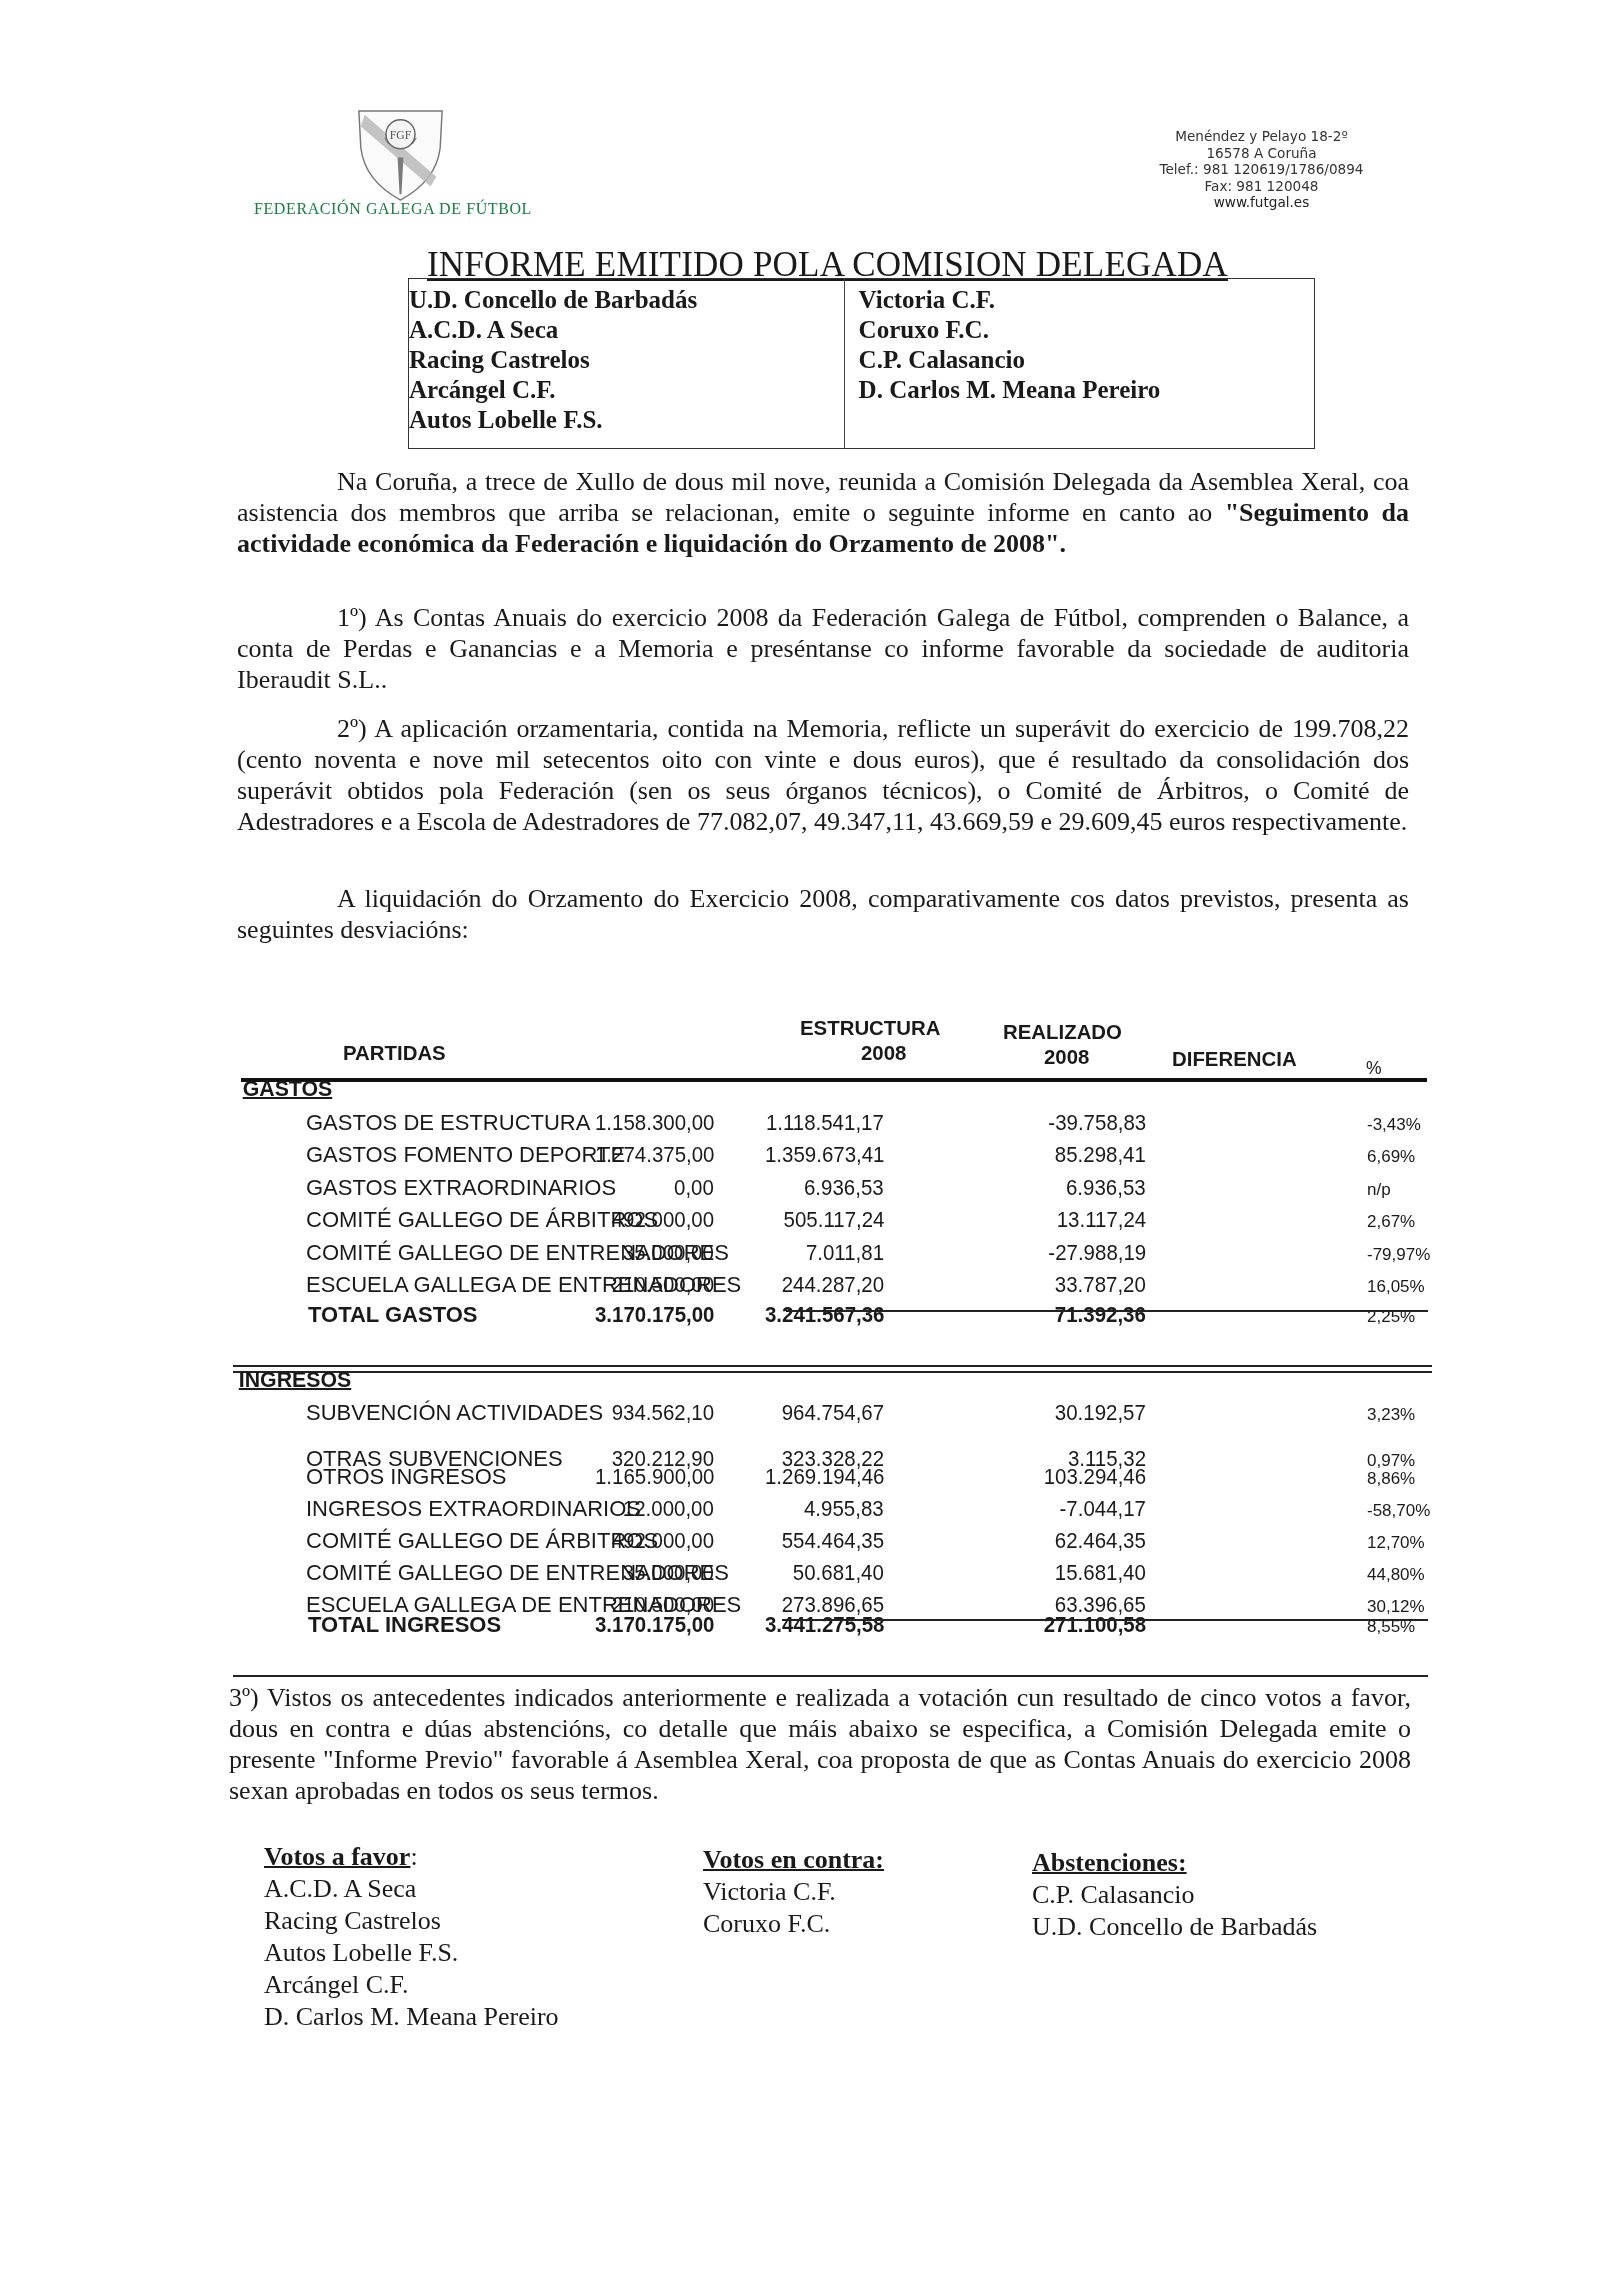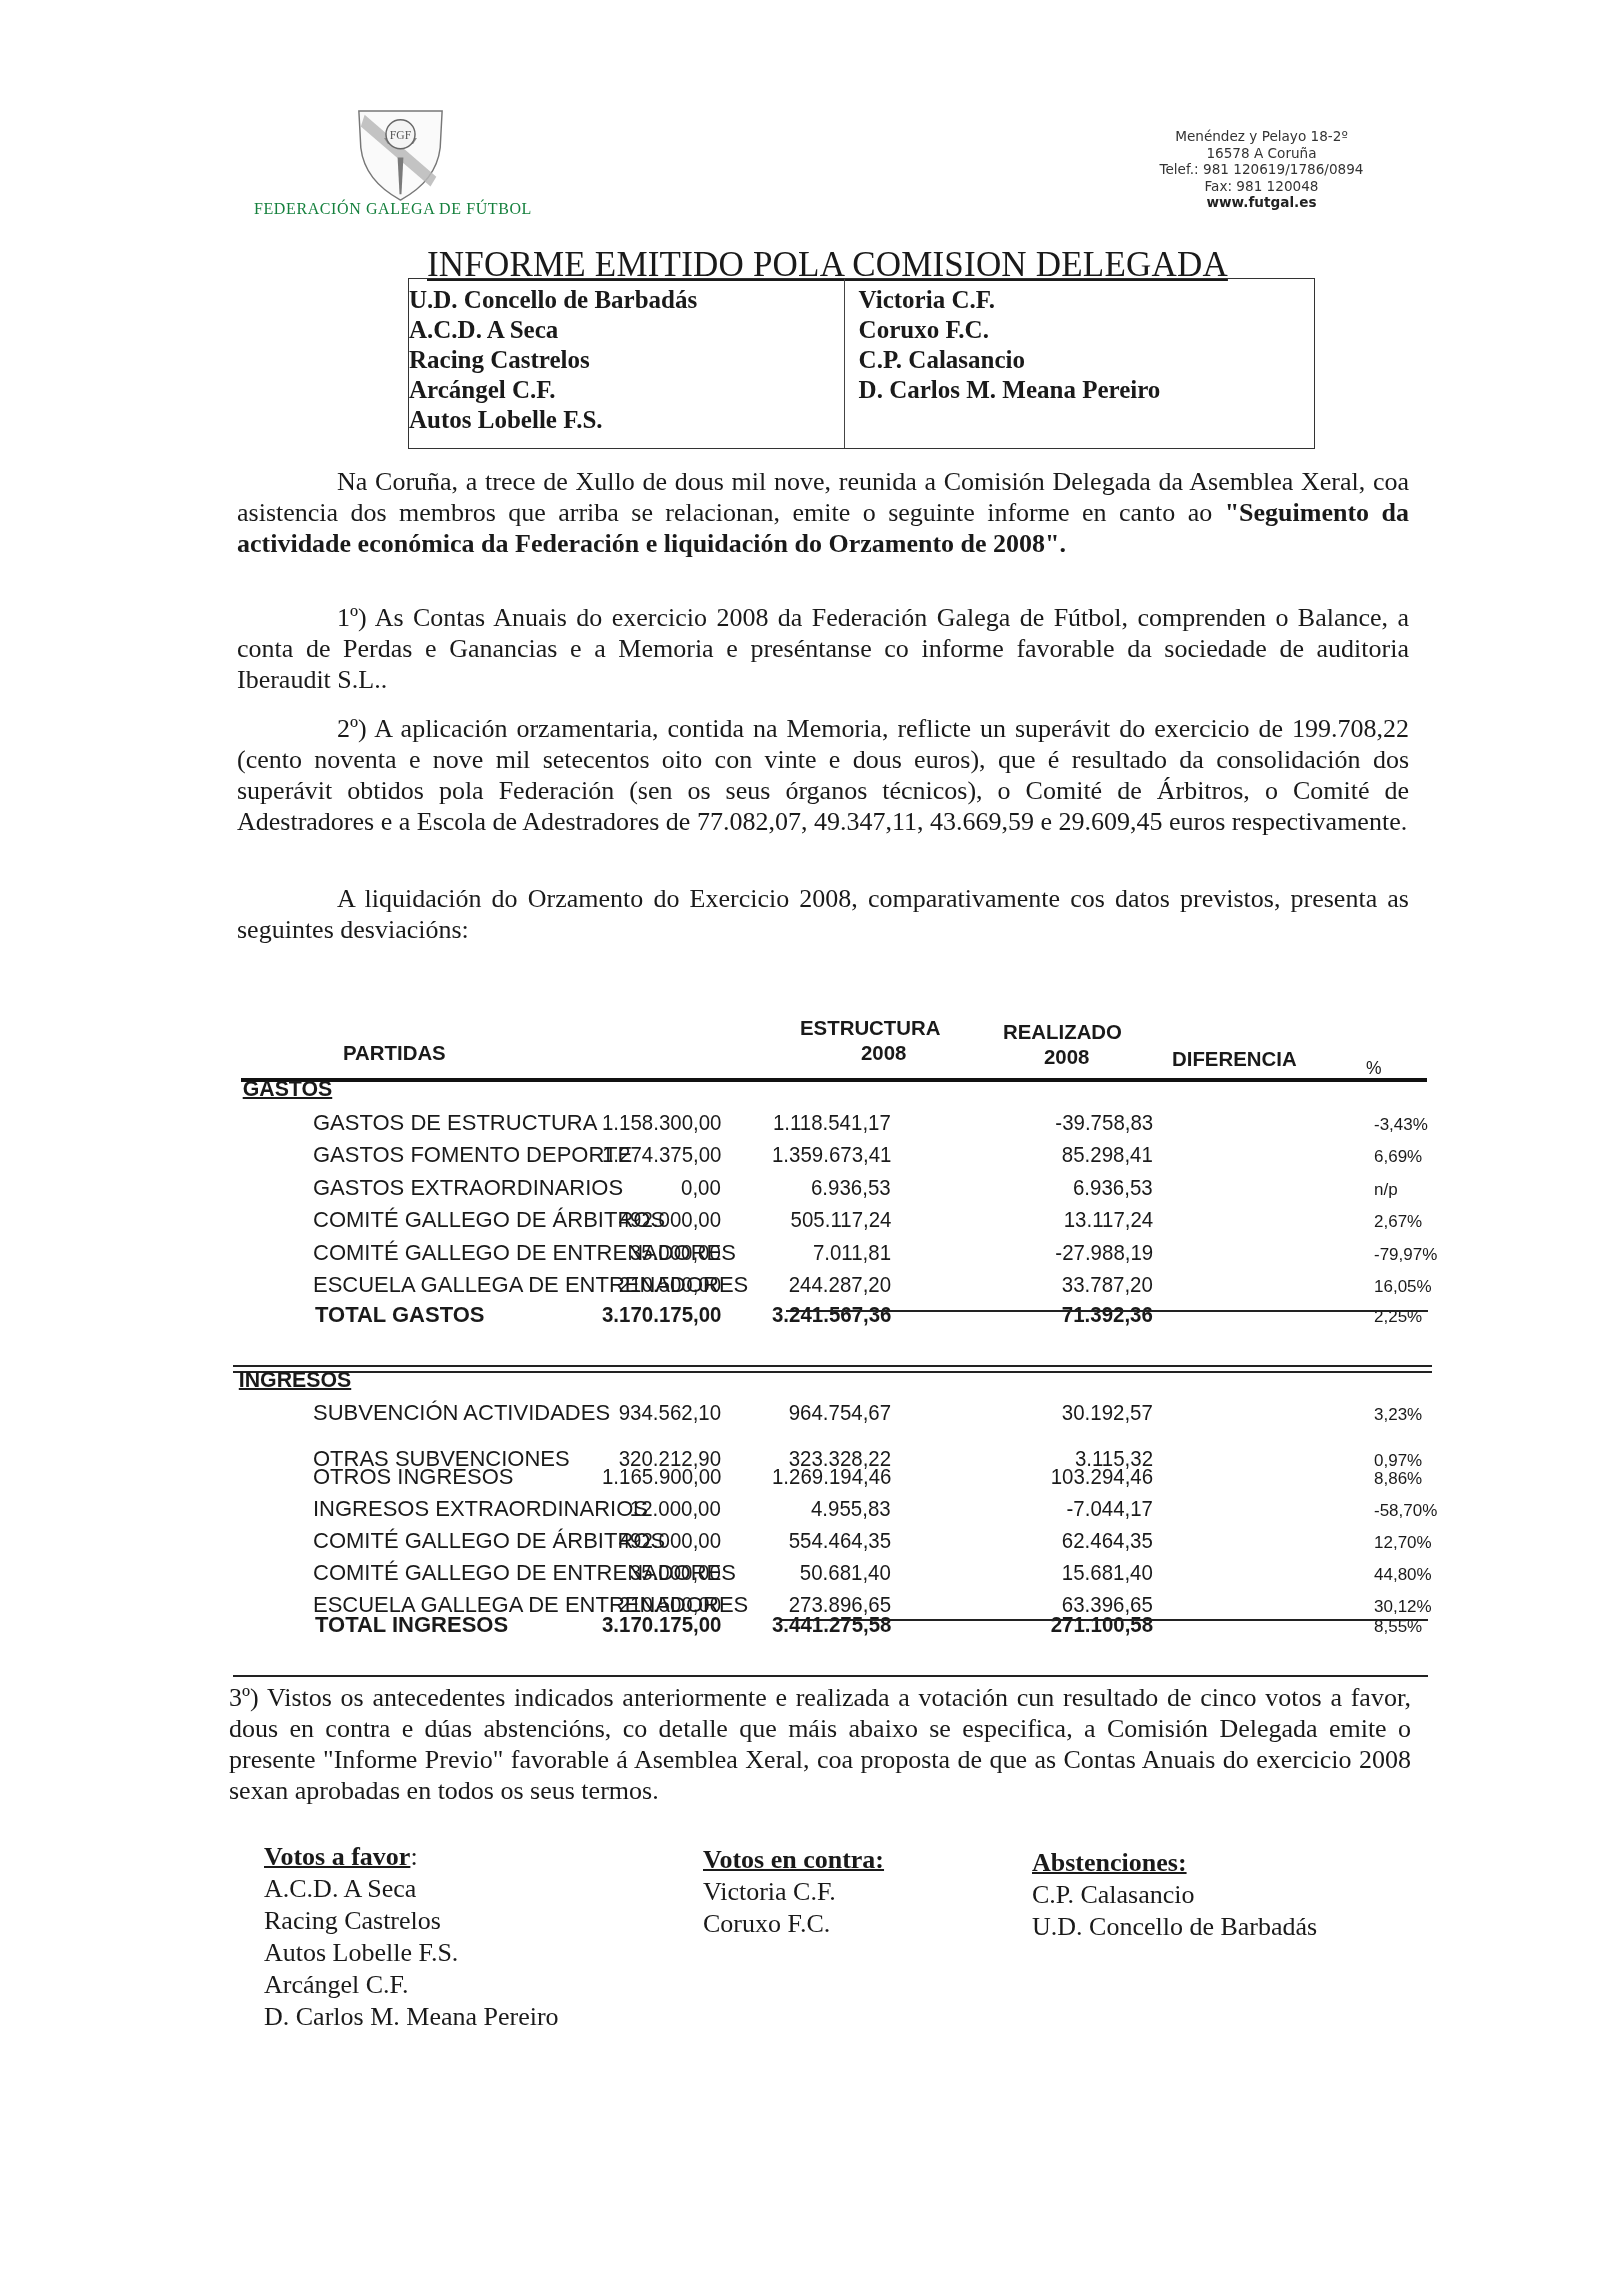--- a/index.html
+++ b/index.html
@@ -5,21 +5,21 @@
   html, body { margin: 0; padding: 0; background: #ffffff; }
   body { width: 1619px; height: 2289px; position: relative; overflow: hidden; color: #1a1a1a; }
   .serif { font-family: "Liberation Serif", "DejaVu Serif", serif; }
   .sans { font-family: "Liberation Sans", "DejaVu Sans", sans-serif; }
   .mono-sans { font-family: "DejaVu Sans", "Liberation Sans", sans-serif; }
 
   
   #logo { position: absolute; left: 355px; top: 109px; width: 91px; height: 93px; }
   #org-name { position: absolute; left: 254px; top: 200px; font-size: 16px; letter-spacing: 0.6px; color: #15803d; }
   #address { position: absolute; left: 1116px; top: 128px; width: 291px; text-align: center; font-size: 13.6px; line-height: 16.5px; color: #333; }
-  #address .web { font-weight: bold; color: #222; }
+  #address .web { font-weight: normal; color: #222; }
 
   
   #report-title { position: absolute; left: 427px; top: 245px; font-size: 35px; text-decoration: underline; text-decoration-thickness: 2.9px; text-underline-offset: 1.9px; letter-spacing: 0.2px; white-space: nowrap; }
 
   
   #members-box { position: absolute; left: 408px; top: 278px; width: 907px; height: 171px; border: 1.9px solid #333; box-sizing: border-box; display: flex; }
   #members-box .col { font-weight: bold; font-size: 25px; line-height: 30px; padding: 5.8px 0 0 0; box-sizing: border-box; }
   #members-box .col-left { width: 436px; padding-left: 0px; border-right: 1.5px solid #444; }
   #members-box .col-right { padding-left: 13.6px; flex: 1; }
   #members-box .col div { white-space: nowrap; }
@@ -32,21 +32,21 @@
   #p-first { top: 602px; }
   #p-second { top: 713px; }
   #p-liquid { top: 883px; }
 
   
   #budget-table { position: absolute; left: 233px; top: 1009px; width: 1199px; font-size: 21.3px; }
   .th { position: absolute; font-weight: bold; font-size: 20.4px; white-space: nowrap; }
   .rule-thick { position: absolute; height: 3.9px; background: #111; }
   .rule-thin { position: absolute; height: 1.9px; background: #222; }
   .section-head { position: absolute; left: 9.7px; font-size: 21.3px; font-weight: bold; text-decoration: underline; text-decoration-thickness: 1.9px; }
-  .trow { position: absolute; left: 12px; width: 1199px; height: 32px; }
+  .trow { position: absolute; left: 5px; width: 1199px; height: 32px; }
   .trow .label { position: absolute; left: 68px; top: 0; white-space: nowrap; font-size: 22px; }
   .trow .num { position: absolute; top: 0; text-align: right; white-space: nowrap; font-size: 22px; }
   .trow .n1 { right: 723px; }
   .trow .n2 { right: 553px; }
   .trow .n3 { right: 291px; }
   .trow .n4 { right: 0px; font-size: 17px; top: 4.9px; width: 78px; text-align: left; left: 1129px; }
   .trow.total .label, .trow.total .n1, .trow.total .n2, .trow.total .n3 { font-weight: bold; }
   .cond { transform: scaleX(0.93); transform-origin: right center; }
 
   

